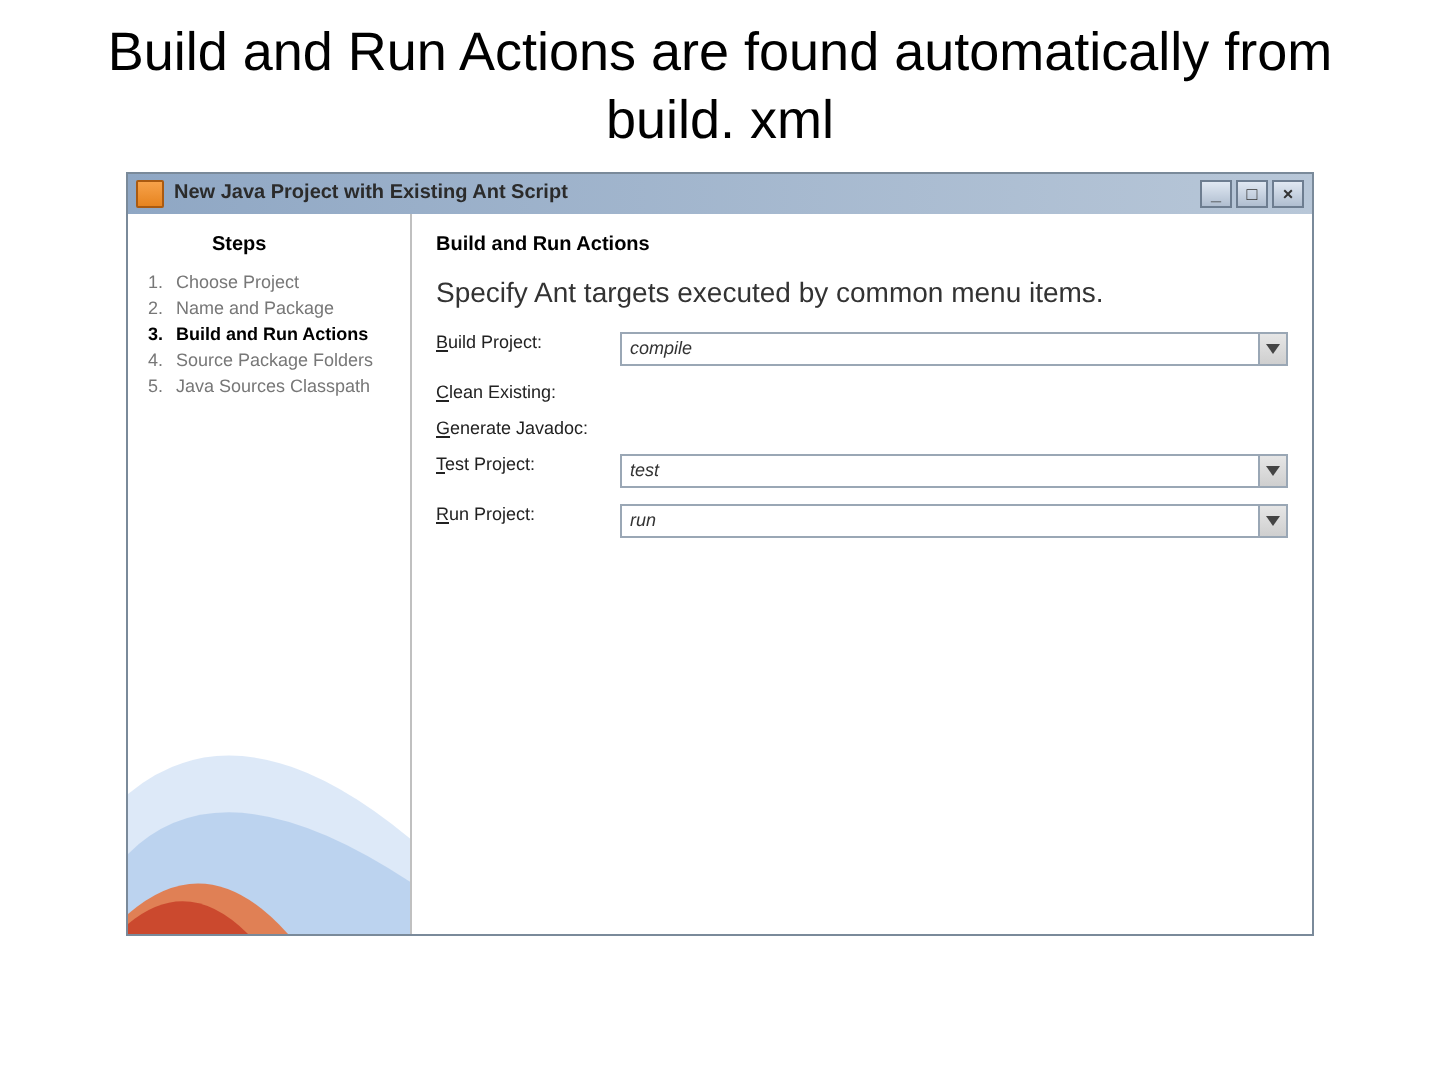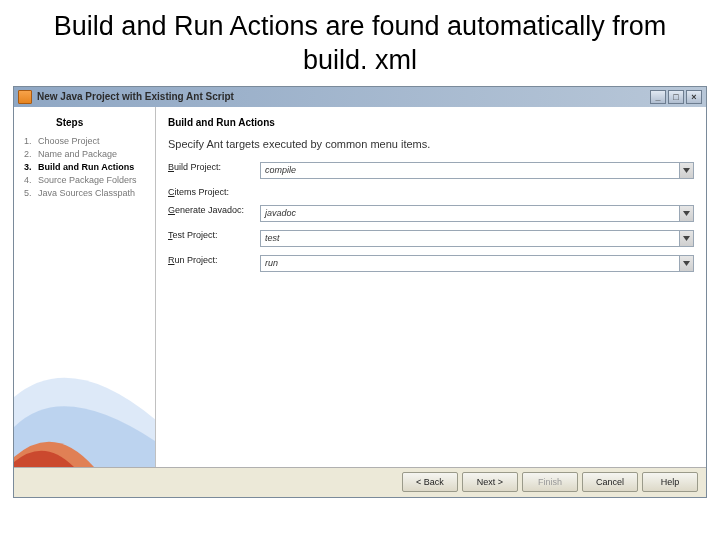--- a/index.html
+++ b/index.html
@@ -13,21 +13,21 @@
   .slide-title {
     text-align: center;
     font-size: 27px;
     font-weight: normal;
     padding: 10px 40px 8px 40px;
     line-height: 1.25;
     border-radius: 31px;
   }
   .window {
     margin: 0 auto;
-    width: 694px;
+    width: 594px;
     border: 1px solid #7a8a9a;
     background: #ece9d8;
     font-size: 10px;
   }
   .titlebar {
     height: 20px;
     background: linear-gradient(to right, #8fa7c4, #b8c7d8);
     display: flex;
     align-items: center;
     padding: 0 4px;
@@ -91,21 +91,21 @@
     flex: 1;
     background: #fff;
     padding: 10px 12px;
   }
   .main h4 {
     font-size: 10px;
     font-weight: bold;
     margin-bottom: 10px;
   }
   .main .desc {
-    font-size: 11px;
+    font-size: 14px;
     color: #333;
     margin-bottom: 12px;
   }
   .field-row {
     display: flex;
     align-items: flex-start;
     margin-bottom: 8px;
   }
   .field-label {
     width: 92px;
@@ -224,33 +224,25 @@
           <div class="combo-input">compile</div>
           <div class="combo-btn">
               <svg viewBox="0 0 7 5">
                 <path d="M0,0 L7,0 L3.5,5 Z" fill="#444"></path>
               </svg>
             </div>
         </div>
       </div>
 
       <div class="field-row">
-        <div class="field-label"><u>C</u><span>items Project:</span></div>
+        <div class="field-label"><u>C</u><span>lean Existing:</span></div>
       </div>
 
       <div class="field-row">
         <div class="field-label"><u>G</u><span>enerate Javadoc:</span></div>
-        <div class="combo">
-          <div class="combo-input">javadoc</div>
-          <div class="combo-btn">
-              <svg viewBox="0 0 7 5">
-                <path d="M0,0 L7,0 L3.5,5 Z" fill="#444"></path>
-              </svg>
-            </div>
-        </div>
       </div>
 
       <div class="field-row">
         <div class="field-label"><u>T</u><span>est Project:</span></div>
         <div class="combo">
           <div class="combo-input">test</div>
           <div class="combo-btn">
               <svg viewBox="0 0 7 5">
                 <path d="M0,0 L7,0 L3.5,5 Z" fill="#444"></path>
               </svg>
@@ -266,21 +258,14 @@
               <svg viewBox="0 0 7 5">
                 <path d="M0,0 L7,0 L3.5,5 Z" fill="#444"></path>
               </svg>
             </div>
         </div>
       </div>
 
     </div>
   </div>
 
-  <div class="footer">
-    <button class="btn">&lt; Back</button>
-    <button class="btn">Next &gt;</button>
-    <button class="btn disabled">Finish</button>
-    <button class="btn">Cancel</button>
-    <button class="btn">Help</button>
-  </div>
 
 </div>
 
 </body></html>

